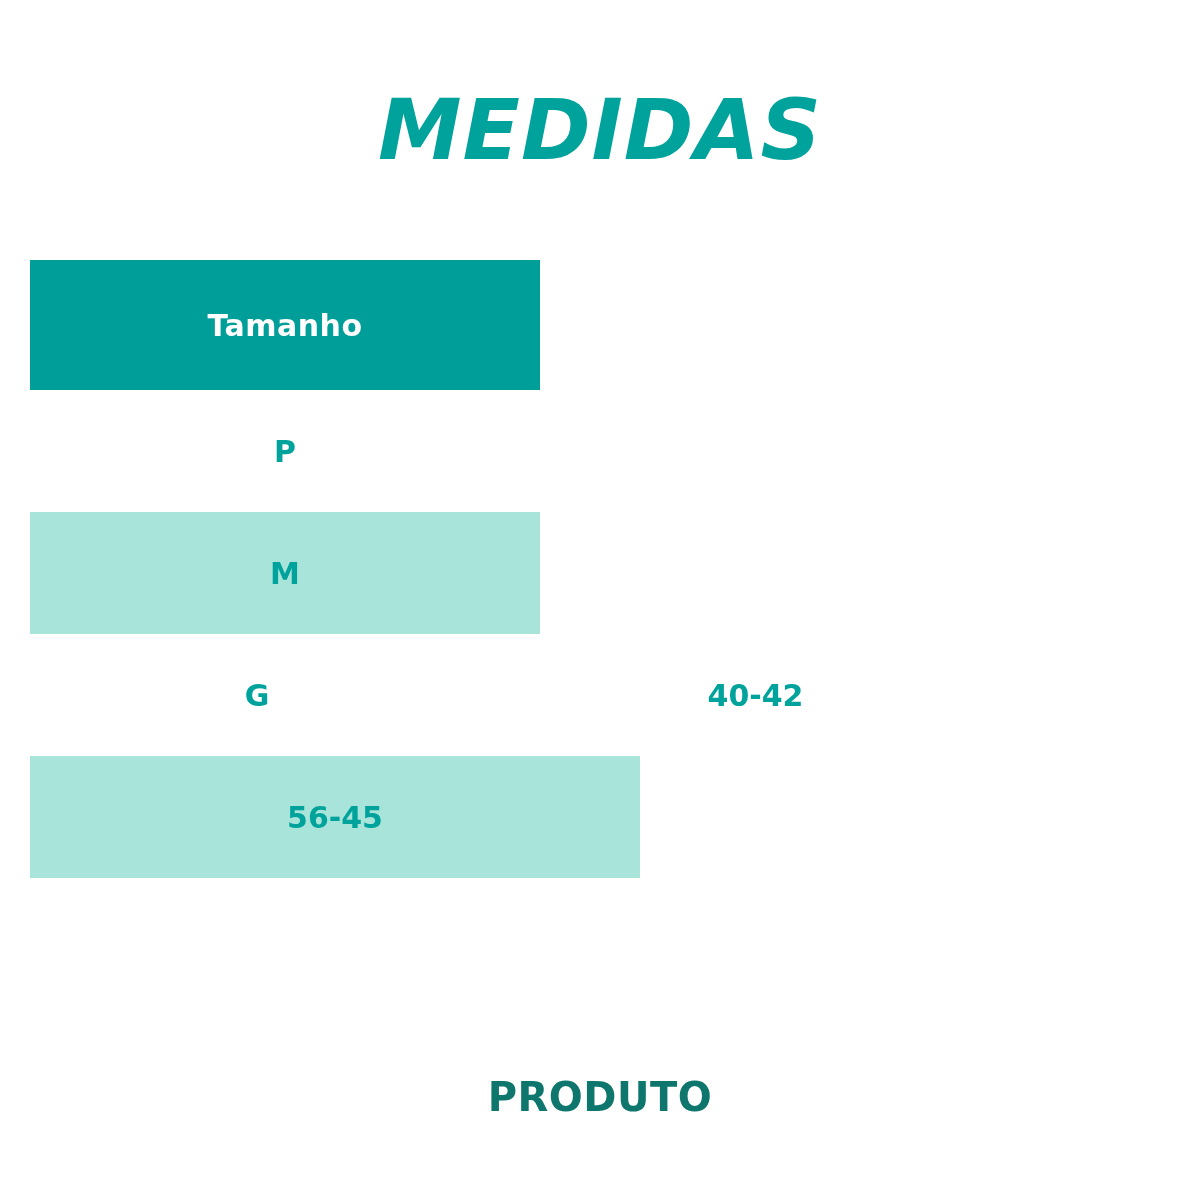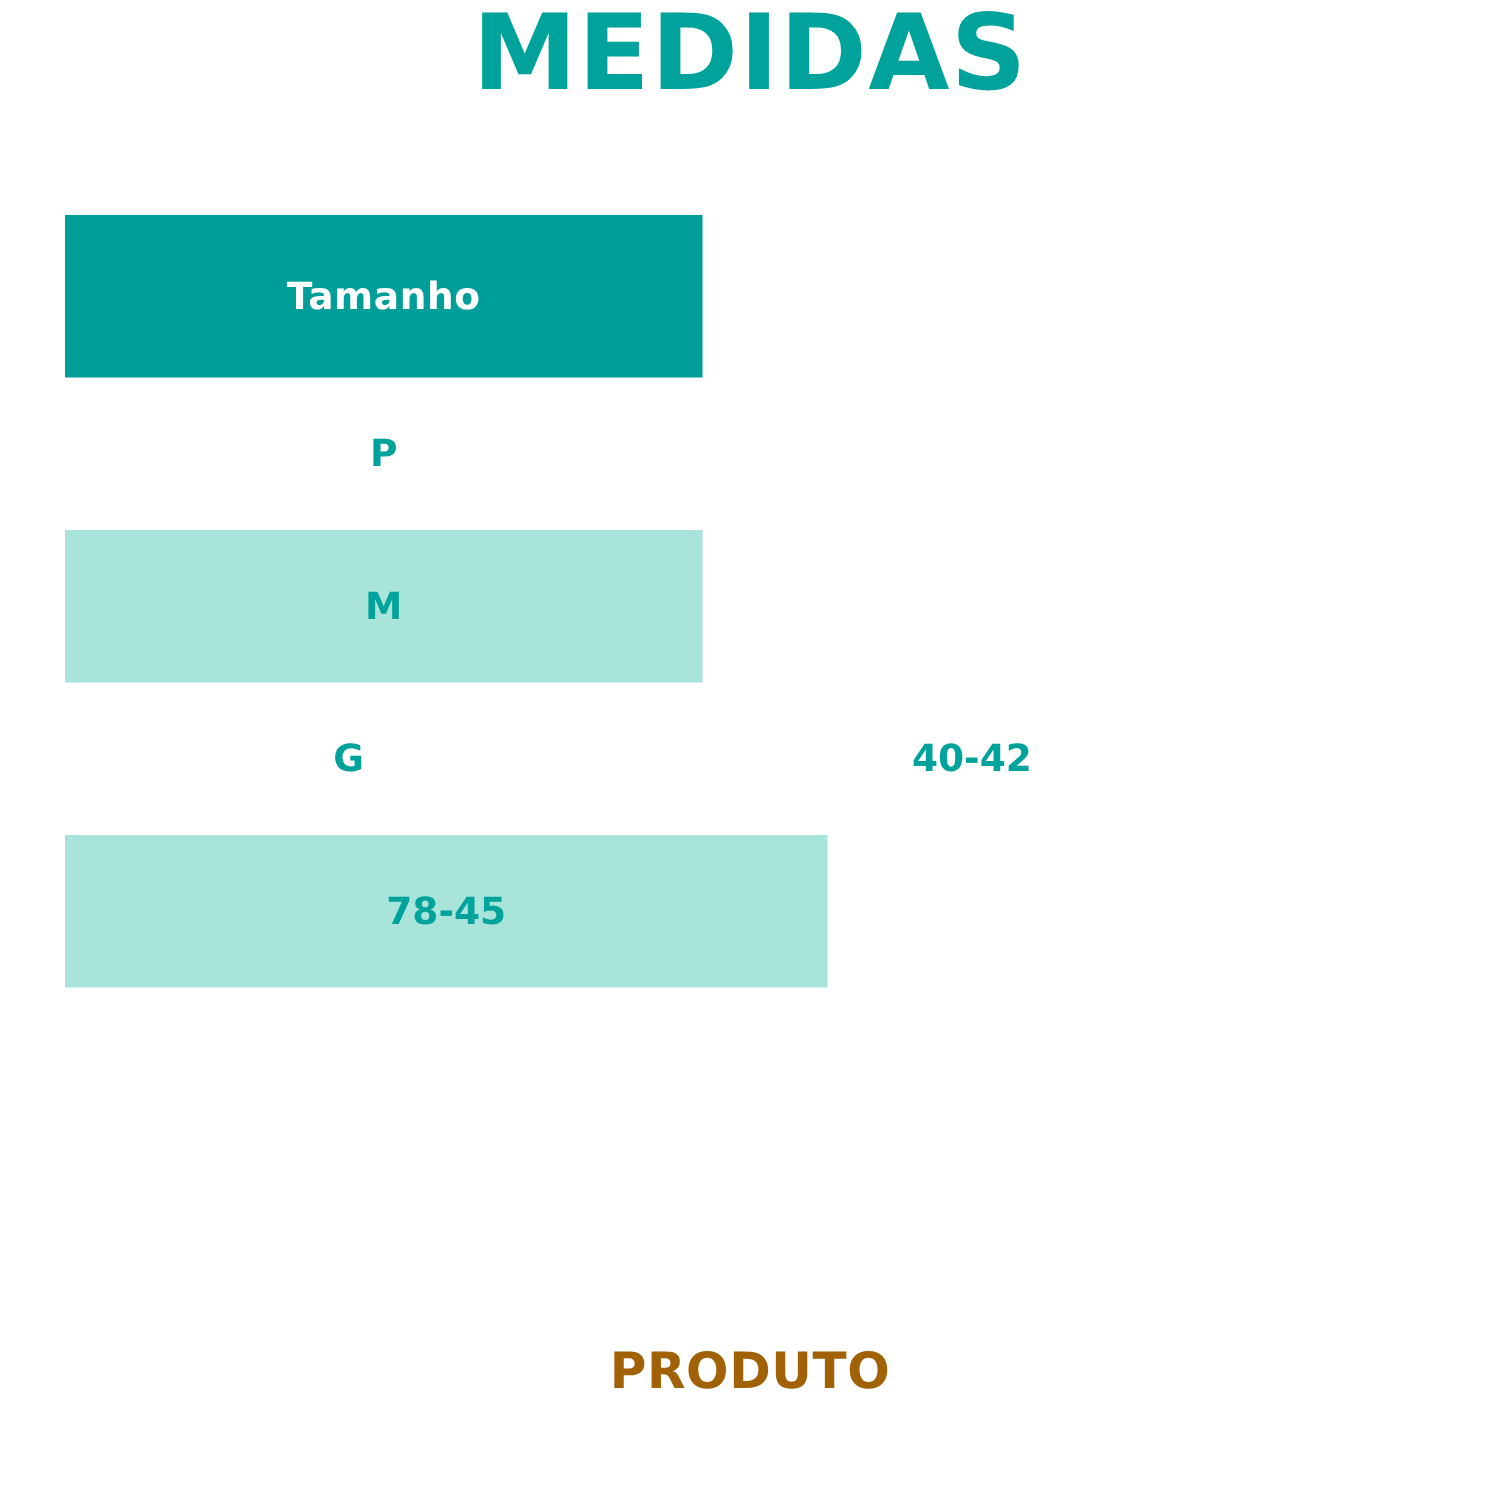--- a/index.html
+++ b/index.html
@@ -20,27 +20,28 @@
     box-sizing: border-box;
   }
   .title {
     text-align: center;
     color: #00A39B;
     font-size: 84px;
     font-weight: 800;
     letter-spacing: 1px;
     line-height: 1;
     margin: 0;
+    padding-top: 88px;
+    font-style: italic;
   }
   .table {
     margin-top: 88px;
     padding: 0 30px;
     box-sizing: border-box;
     width: 1057px;
-    margin-left: 22px;
   }
   .row {
     display: flex;
     justify-content: space-between;
     width: 100%;
     margin-bottom: 2px;
   }
   .cell {
     box-sizing: border-box;
     display: flex;
@@ -75,21 +76,21 @@
     height: 122px;
     font-size: 30px;
     font-weight: 700;
   }
   .footer {
     position: absolute;
     left: 0;
     right: 0;
     bottom: 78px;
     text-align: center;
-    color: #a16207;
+    color: #0f766e;
     font-size: 40px;
     font-weight: 800;
     line-height: 1.25;
     letter-spacing: 0.5px;
   }
   .footer div {
     display: block;
   }
 </style>
 </head>
@@ -112,21 +113,21 @@
     <div class="row alt">
       <div class="cell size">M</div>
     </div>
 
     <div class="row plain">
       <div class="cell size">G</div>
       <div class="cell measure">40-42</div>
     </div>
 
     <div class="row alt">
-      <div class="cell measure">78-45</div>
+      <div class="cell measure">56-45</div>
     </div>
 
   </div>
 
   <div class="footer">
     <div>PRODUTO</div>
   </div>
 
 </div>
 

